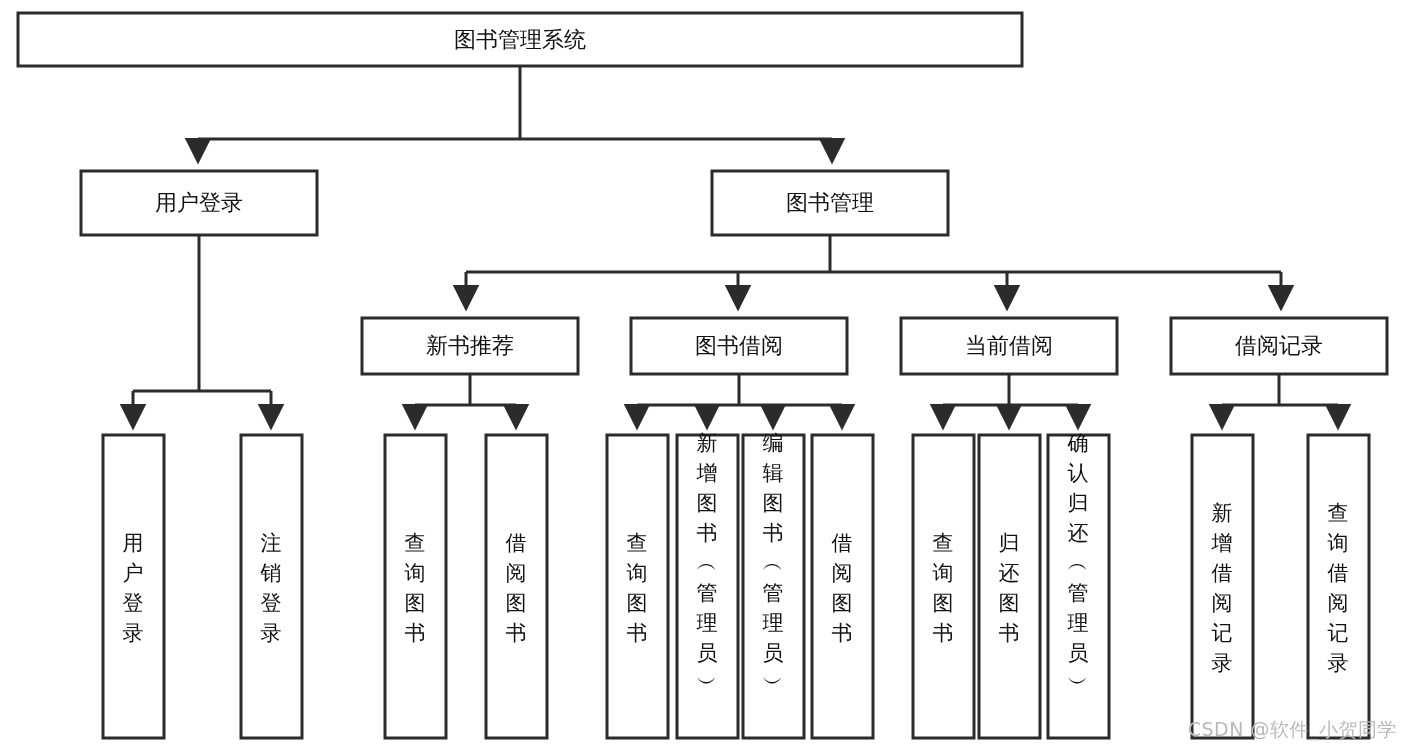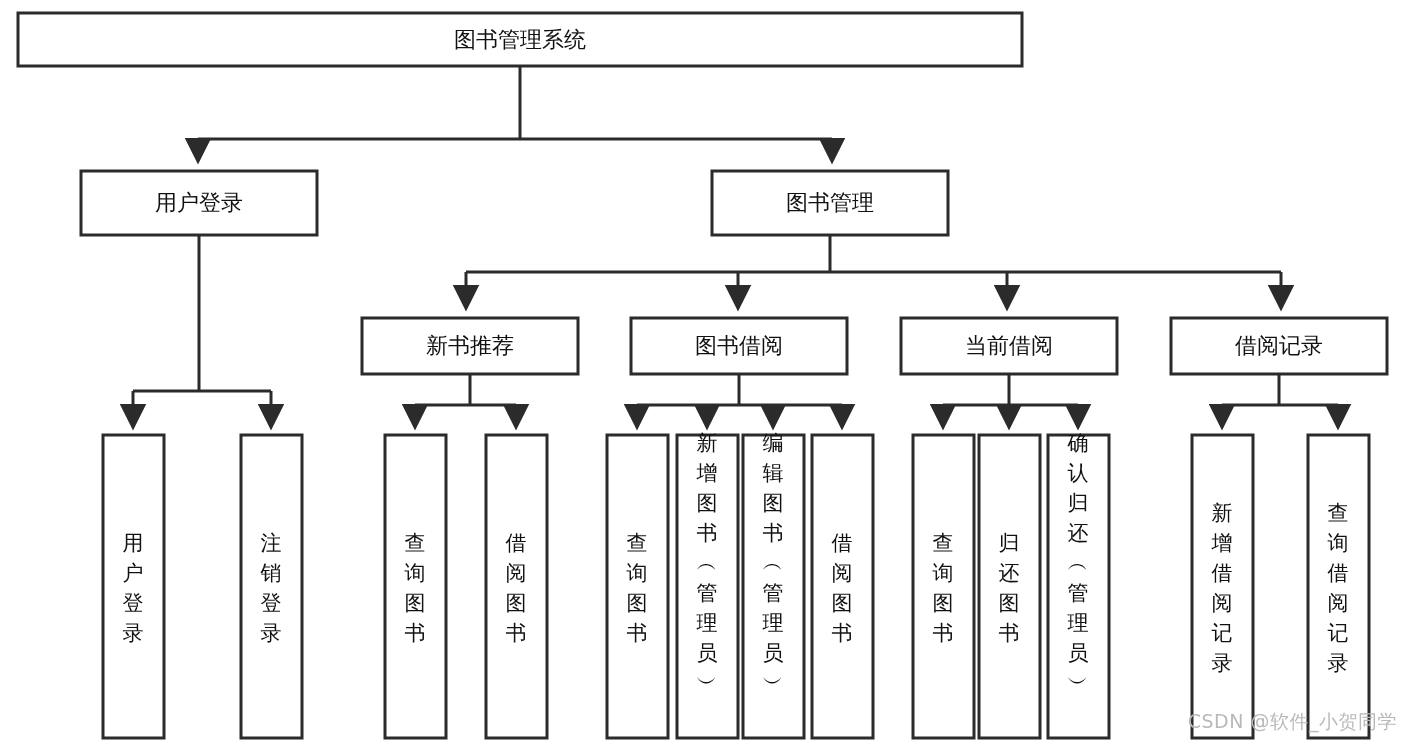--- a/index.html
+++ b/index.html
@@ -47,21 +47,21 @@
     stroke-width: 3;
     fill: none;
     stroke-linecap: butt;
   }
   .arrowhead {
     fill: #2b2b2b;
   }
   .watermark-text {
     position: absolute;
     right: 8px;
-    bottom: 12px;
+    bottom: 4px;
     font-family: "DejaVu Sans", "Liberation Sans", sans-serif;
     font-size: 19px;
     color: #b9b9b9;
     letter-spacing: 0.5px;
     white-space: nowrap;
     pointer-events: none;
   }
 </style>
 </head>
 <body>

